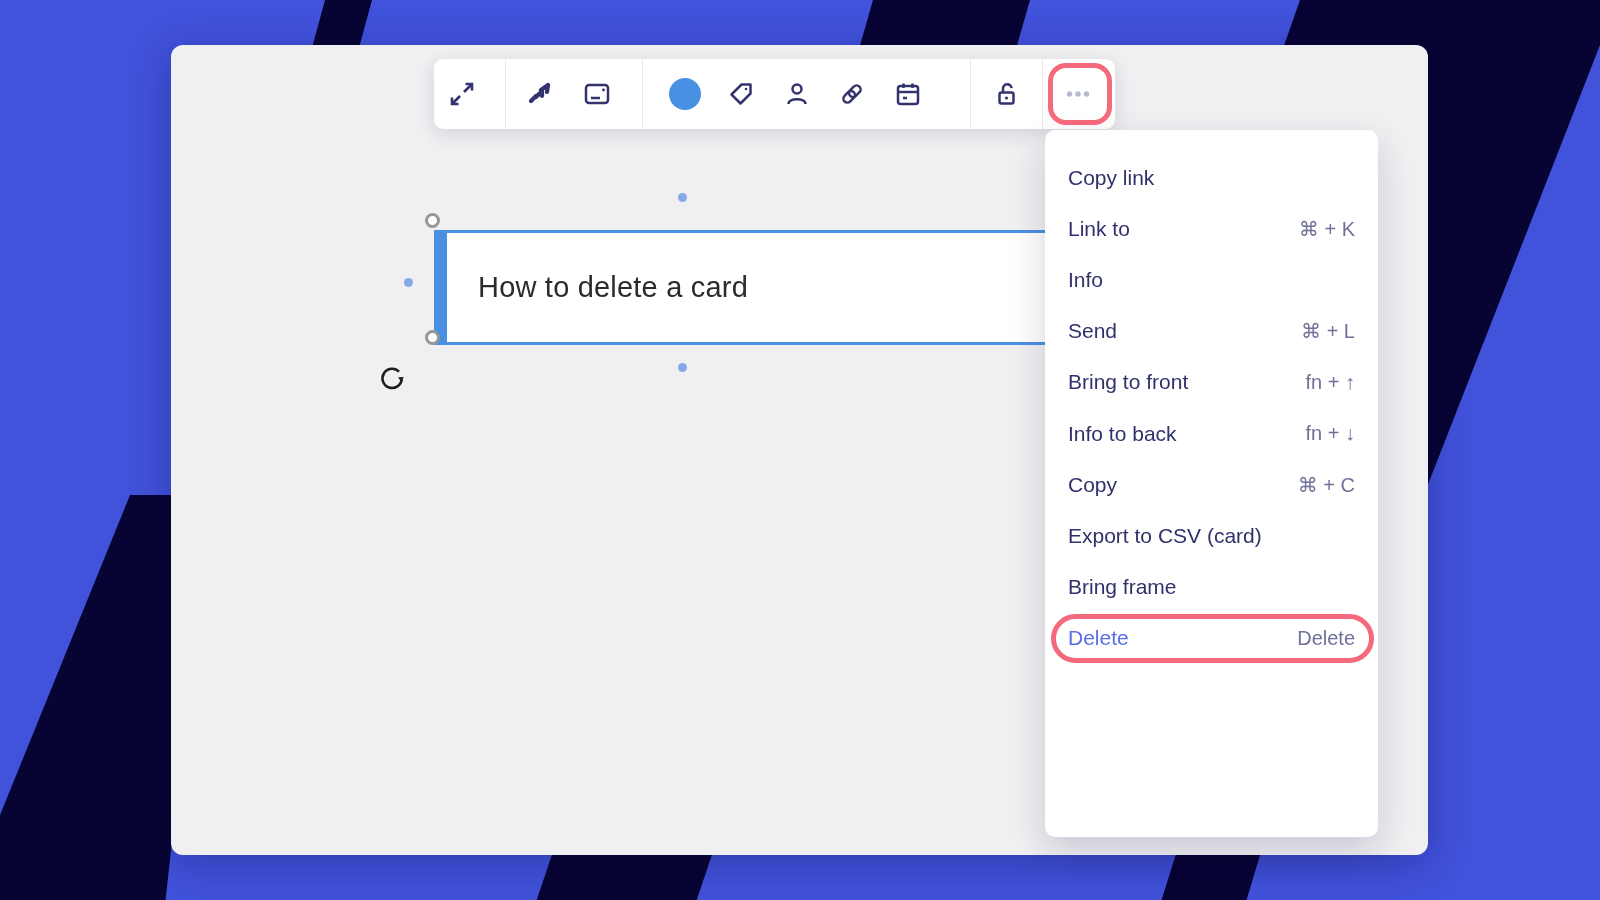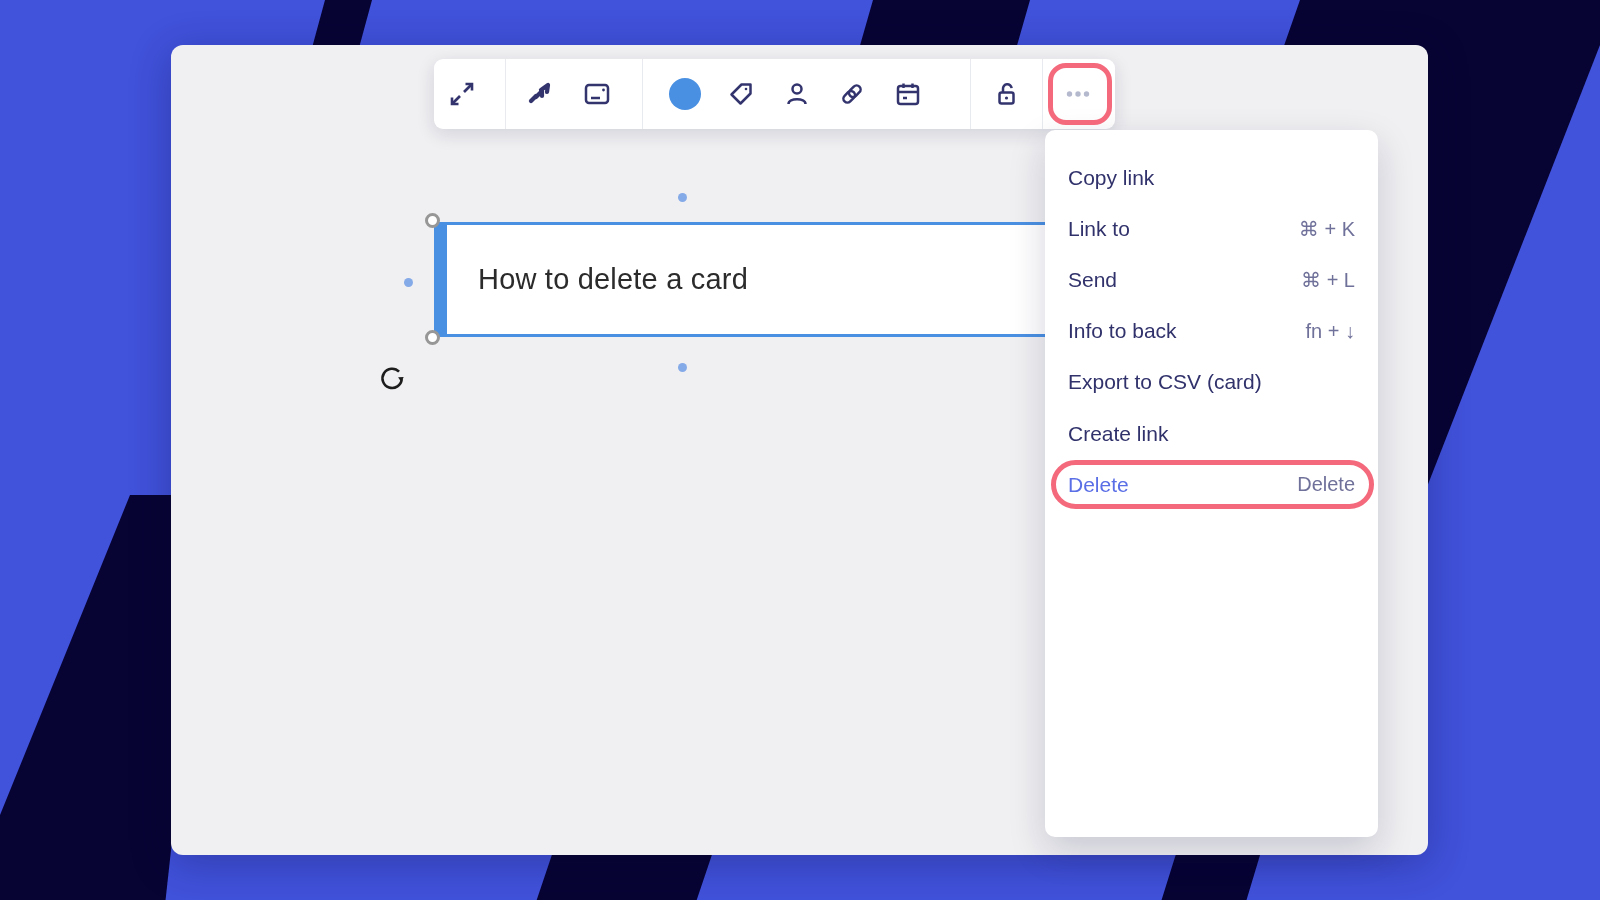--- a/index.html
+++ b/index.html
@@ -6,21 +6,21 @@
   .stage{position:relative;width:1600px;height:900px;overflow:hidden;
          background:#4152db;font-family:"Liberation Sans",sans-serif;}
   .stage svg.bgdeco{position:absolute;left:0;top:0;z-index:0;}
 
   
   .board{position:absolute;left:171px;top:45px;width:1257px;height:810px;
          background:#f0f0f2;border-radius:12px;z-index:1;
          box-shadow:0 8px 40px rgba(8,8,50,.28);}
 
   
-  .card{position:absolute;left:434px;top:222px;width:686px;height:115px;
+  .card{position:absolute;left:434px;top:230px;width:686px;height:115px;
         background:#ffffff;border:3px solid #4a90e2;box-sizing:border-box;
         display:flex;align-items:center;z-index:2;}
   .card .accentbar{width:10px;align-self:stretch;background:#4a90e2;flex:0 0 10px;}
   .card .cardtext{padding-left:31px;font-size:29px;color:#2b2b2b;letter-spacing:.2px;}
   .handle{position:absolute;width:15px;height:15px;border-radius:50%;
           background:#fff;border:3px solid #979797;box-sizing:border-box;z-index:3;}
   .snapdot{position:absolute;width:9px;height:9px;border-radius:50%;background:#85aae8;z-index:3;}
   .rotate{position:absolute;left:377px;top:365px;width:30px;height:30px;z-index:3;}
 
   
@@ -159,36 +159,51 @@
       <span class="lbl">Copy link</span>
       <span class="sc"></span>
 
     </div>
       <div class="menu-row">
       <span class="lbl">Link to</span>
       <span class="sc">⌘ + K</span>
 
     </div>
       <div class="menu-row">
+      <span class="lbl">Info</span>
+      <span class="sc"></span>
+
+    </div>
+      <div class="menu-row">
       <span class="lbl">Send</span>
       <span class="sc">⌘ + L</span>
 
     </div>
       <div class="menu-row">
+      <span class="lbl">Bring to front</span>
+      <span class="sc">fn + ↑</span>
+
+    </div>
+      <div class="menu-row">
       <span class="lbl">Info to back</span>
       <span class="sc">fn + ↓</span>
 
     </div>
       <div class="menu-row">
+      <span class="lbl">Copy</span>
+      <span class="sc">⌘ + C</span>
+
+    </div>
+      <div class="menu-row">
       <span class="lbl">Export to CSV (card)</span>
       <span class="sc"></span>
 
     </div>
       <div class="menu-row">
-      <span class="lbl">Create link</span>
+      <span class="lbl">Bring frame</span>
       <span class="sc"></span>
 
     </div>
       <div class="menu-row accent highlighted">
       <span class="lbl">Delete</span>
       <span class="sc">Delete</span>
       <div class="ring"></div>
     </div>
     </div>
 

